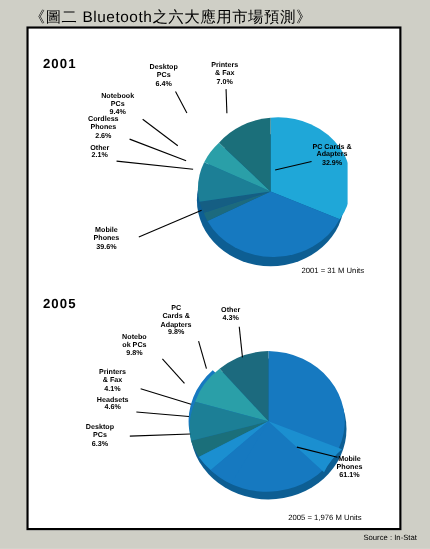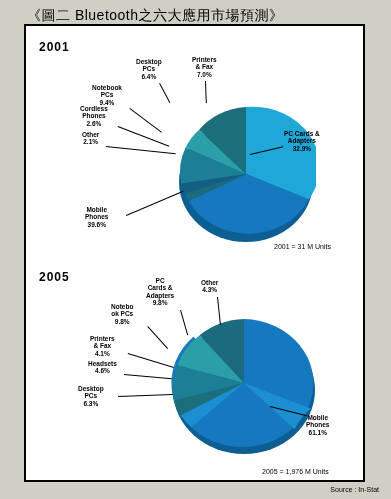--- a/index.html
+++ b/index.html
@@ -19,20 +19,21 @@
     position:absolute;left:24px;top:24px;
     width:341px;height:458px;
     background:#ffffff;
     border:2px solid #000;
     box-sizing:border-box;
   }
   .panel{position:absolute;left:0;top:0;width:100%;height:100%;}
   .year-label{
     position:absolute;font-size:12px;font-weight:bold;color:#000;
     letter-spacing:1px;
+    margin-top:11px;
   }
   .total-label{
     position:absolute;font-size:7px;color:#000;white-space:nowrap;
   }
   .callout{
     position:absolute;font-size:6.5px;line-height:7.4px;color:#000;
     text-align:center;white-space:nowrap;font-weight:bold;
   }
   .callout .pct{display:block;}
   .leader{position:absolute;background:#000;height:1px;transform-origin:0 0;}
@@ -121,21 +122,21 @@
       <span>Adapters</span>
       <span class="pct">32.9%</span>
     </div>
     <div class="leader" style="left:224px;top:128px;width:34px;transform:rotate(-13deg);"></div>
 
     <div class="total-label" style="left:248px;top:217px;">2001 = 31 M Units</div>
   </div>
 
   <div class="panel" style="top:228px;height:226px;">
 
-    <div class="year-label" style="left:13px;top:16px;">2005</div>
+    <div class="year-label" style="left:13px;top:4px;">2005</div>
 
     <div class="pie-wrap" style="left:143px;top:54px;">
       <svg width="150" height="152" viewBox="0 0 150 152">
         <ellipse cx="75" cy="82" rx="71" ry="64" fill="#0d5e93"></ellipse>
 
         <path d="M75 75 L75 11 A71 64 0 1 1 24.4 28.7 Z" fill="#1679c0"></path>
 
         <path d="M75 75 L24.4 28.7 A71 64 0 0 1 8.1 49.5 Z" fill="#1b8fd0" transform="rotate(180 75 75)"></path>
 
         <path d="M75 75 L75 11 A71 64 0 0 0 30.6 27.2 Z" fill="#1c6a7e"></path>

